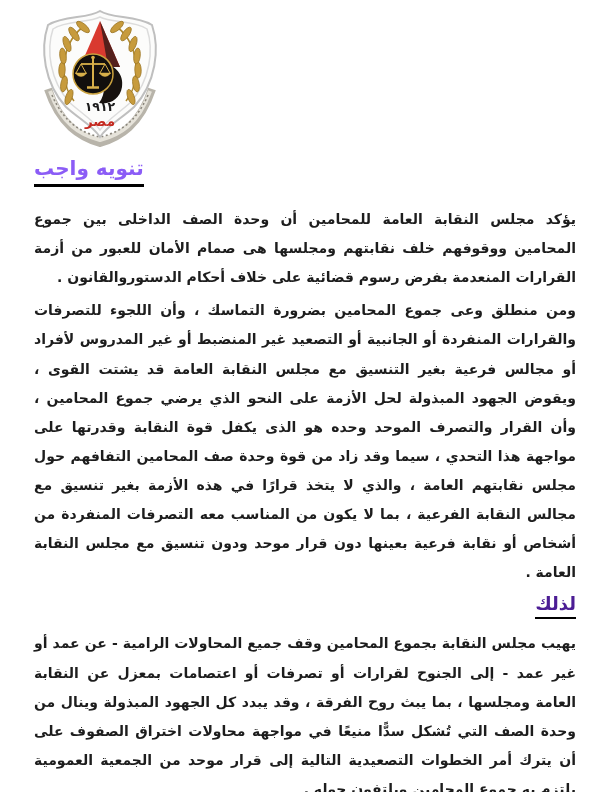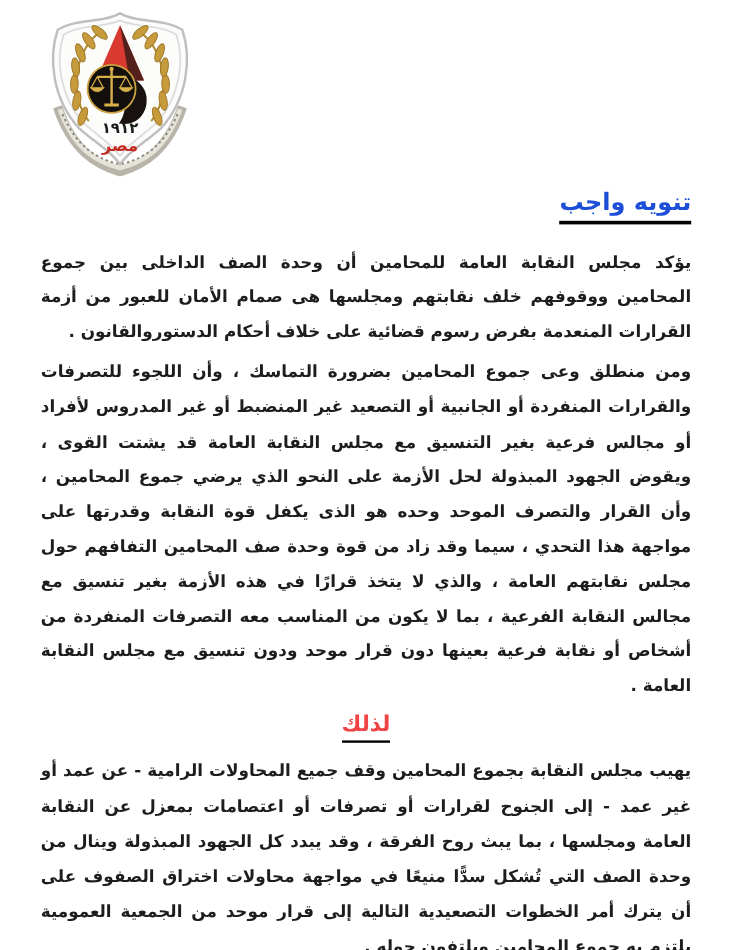--- a/index.html
+++ b/index.html
@@ -22,46 +22,46 @@
     width: 132px;
     height: 140px;
   }
   .content {
     position: absolute;
     top: 156px;
     right: 36px;
     left: 34px;
   }
   h1.doc-title {
-    text-align: right;
+    text-align: left;
     margin: 0 0 18px 0;
     font-size: 20px;
     font-weight: bold;
-    color: #1d4ed8;
+    color: #8b5cf6;
   }
   h1.doc-title .underline {
     display: inline-block;
     border-bottom: 3px solid #000;
     padding-bottom: 4px;
   }
   p.body-par {
     margin: 0 0 4px 0;
     font-size: 14px;
     font-weight: bold;
     line-height: 2.08;
     text-align: justify;
     text-justify: inter-word;
     color: #1d1d1d;
   }
   h2.section-heading {
-    text-align: center;
+    text-align: right;
     margin: 6px 0 10px 0;
     font-size: 18px;
     font-weight: bold;
-    color: #ef4444;
+    color: #4c1d95;
   }
   h2.section-heading .underline {
     display: inline-block;
     border-bottom: 2.5px solid #000;
     padding-bottom: 3px;
   }
   svg text { font-family: "DejaVu Sans", sans-serif; }
 </style>
 </head>
 <body>

